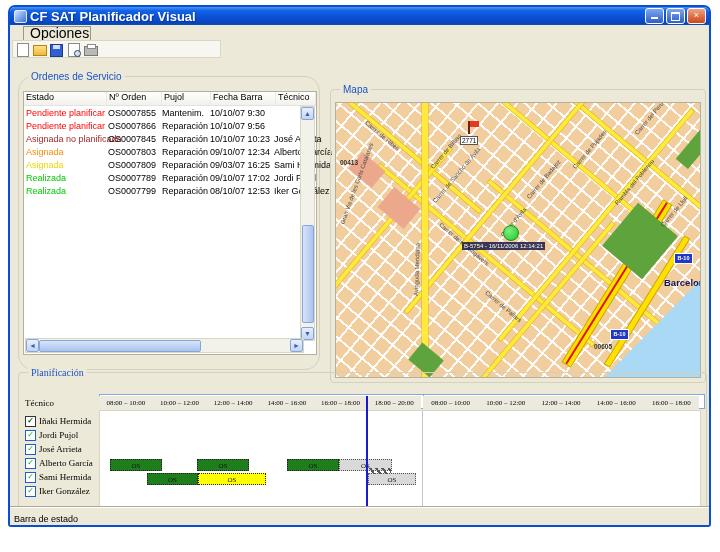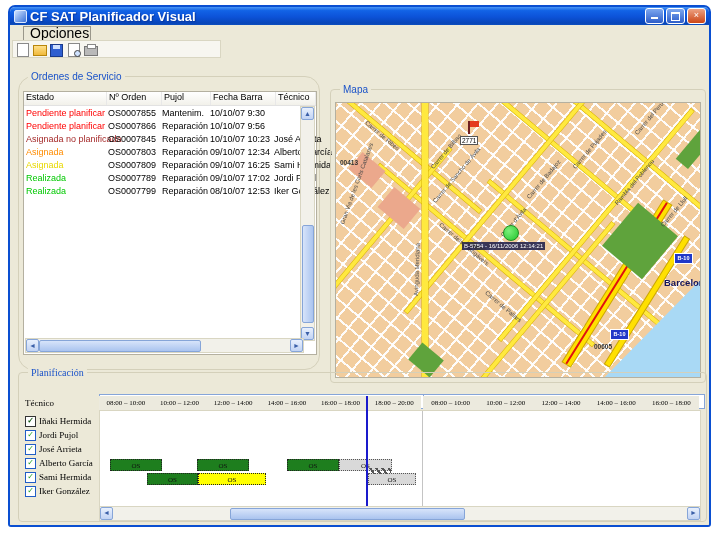--- a/index.html
+++ b/index.html
@@ -201,21 +201,21 @@
                 <span class="c0" style="color: rgb(255, 140, 0);">Asignada</span>
                 <span class="c1">OS0007803</span>
                 <span class="c2">Reparación</span>
                 <span class="c3">09/10/07 12:34</span>
                 <span class="c4">Alberto García</span>
               </div>
               <div class="t-row">
                 <span class="c0" style="color: rgb(232, 216, 0);">Asignada</span>
                 <span class="c1">OS0007809</span>
                 <span class="c2">Reparación</span>
-                <span class="c3">09/10/07 16:25</span>
+                <span class="c3">09/03/07 16:25</span>
                 <span class="c4">Sami Hermida</span>
               </div>
               <div class="t-row">
                 <span class="c0" style="color: rgb(0, 200, 0);">Realizada</span>
                 <span class="c1">OS0007789</span>
                 <span class="c2">Reparación</span>
                 <span class="c3">09/10/07 17:02</span>
                 <span class="c4">Jordi Pujol</span>
               </div>
               <div class="t-row">
@@ -353,16 +353,19 @@
               <span class="tech-name">Iker González</span>
             </div>
           </div>
         <div class="sb-track" id="plan-hscroll">
           <div class="sb-btn" style="left:0;top:0;width:11px;height:11px;">◄</div>
           <div class="sb-thumb h" style="left:130px;top:1px;width:233px;height:10px;"></div>
           <div class="sb-btn" style="right:0;top:0;width:11px;height:11px;">►</div>
         </div>
       </div>
 
+      <div class="statusbar">
+        <span>Barra de estado</span>
+      </div>
 
     </div>
   </div>
 </div>
 
 </body></html>

